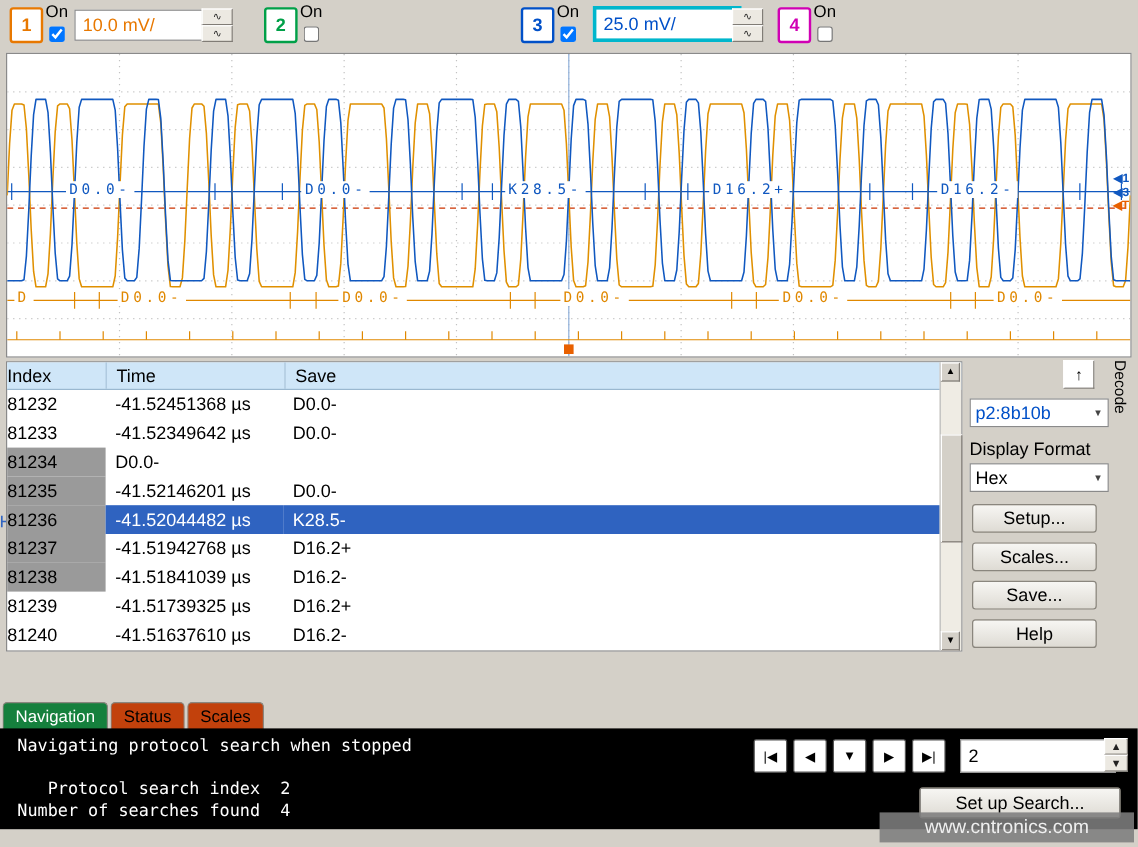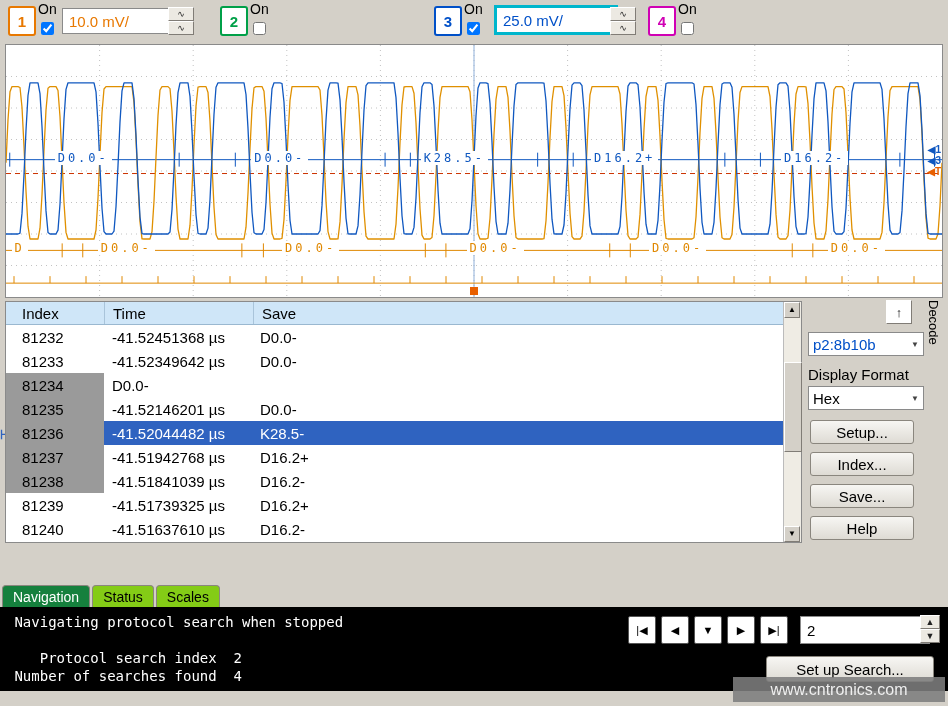--- a/index.html
+++ b/index.html
@@ -25,21 +25,21 @@
   .wa-marker{position:absolute;font-size:10px;font-weight:bold;line-height:10px;white-space:nowrap}
   #trig-time-marker{left:calc(50% - 4px);bottom:2px;width:8px;height:8px;background:#e86000}
 
   
   #listing{left:5px;top:301px;width:795px;height:240px;background:#fff;border:1px solid #8a8a8a;
            display:flex;flex-direction:column}
   .thead{display:flex;height:22px;background:#cfe6f8;border-bottom:1px solid #9ab8d0;flex:none}
   .thead .cell{font-size:15px;color:#000;border-right:1px solid #a9c4da}
   .trow{display:flex;height:24px;flex:none;align-items:stretch}
   .cell{display:flex;align-items:center;padding:0 8px;font-size:15px;overflow:hidden;white-space:nowrap}
-  .c-index{width:74px;padding-left:16px;flex:none}
+  .c-index{width:74px;padding-left:0;flex:none}
   .c-time{width:132px;flex:none}
   .c-data{flex:1}
   .gray{background:#9a9a9a}
   .trow.sel .c-time,.trow.sel .c-data{background:#2f63c0;color:#fff}
   #row-marker{left:0;top:427px;color:#2f63c0;font-weight:bold;font-size:13px}
 
   
   .vscroll{position:absolute;right:0;top:0;width:17px;height:100%;background:#efece4;border-left:1px solid #bbb}
   .sb-btn{position:absolute;left:0;width:16px;height:16px;background:#d4d0c8;border:1px solid;
           border-color:#fff #807c76 #807c76 #fff;font-size:8px;text-align:center;line-height:14px;padding:0}
@@ -55,21 +55,21 @@
   #decode-vtext{writing-mode:vertical-rl;font-size:13px;color:#000}
 
   
   .tb-btn{background:#ece9e2;border:1px solid;border-color:#fff #807c76 #807c76 #fff;
           display:flex;align-items:center;justify-content:center;padding:0}
 
   
   .tab{height:22px;display:flex;align-items:center;padding:0 10px;font-size:14px;
        border:1px solid #8a867e;border-bottom:none;border-radius:4px 4px 0 0}
   .tab.active{background:#15803d;color:#fff}
-  .tab.inactive{background:#84cc16;color:#000}
+  .tab.inactive{background:#c2410c;color:#000}
   #console{left:0;top:607px;width:948px;height:84px;background:#000}
   #console-text{position:absolute;left:6px;top:6px;color:#fff;font-family:"DejaVu Sans Mono",monospace;
                 font-size:14px;font-weight:normal;line-height:18px;white-space:pre}
   .nav-btn{width:28px;height:28px;background:#fff;border:1px solid #555;border-radius:2px;
            font-size:11px;color:#000;display:flex;align-items:center;justify-content:center;padding:0}
   #watermark{left:733px;top:677px;width:212px;height:25px;background:rgba(125,125,125,0.88);
              color:#efefef;display:flex;align-items:center;justify-content:center;font-size:16px}
 </style>
 </head>
 <body>
@@ -257,21 +257,21 @@
   <div class="abs combo" style="left:4px;top:34px;width:106px;height:22px;color:#0050c8">
     <span>p2:8b10b</span>
     <span class="dd-arrow">▼</span>
   </div>
   <div class="abs" style="left:4px;top:68px;font-size:15px">Display Format</div>
   <div class="abs combo" style="left:4px;top:88px;width:106px;height:22px">
     <span>Hex</span>
     <span class="dd-arrow">▼</span>
   </div>
   <button class="abs panel-btn" style="left:6px;top:122px;width:104px;height:24px">Setup...</button>
-  <button class="abs panel-btn" style="left:6px;top:154px;width:104px;height:24px">Index...</button>
+  <button class="abs panel-btn" style="left:6px;top:154px;width:104px;height:24px">Scales...</button>
   <button class="abs panel-btn" style="left:6px;top:186px;width:104px;height:24px">Save...</button>
   <button class="abs panel-btn" style="left:6px;top:218px;width:104px;height:24px">Help</button>
 </div>
 
 <div class="abs" style="left:0;top:544px;width:948px;height:40px">
   
   
   
   
   

